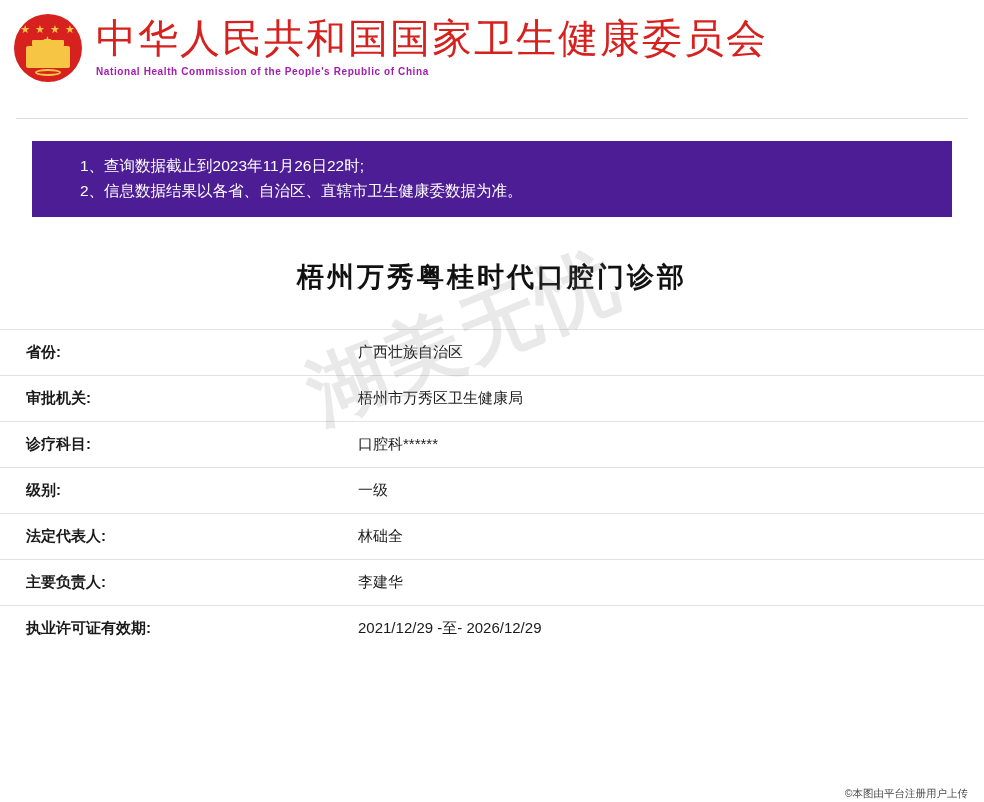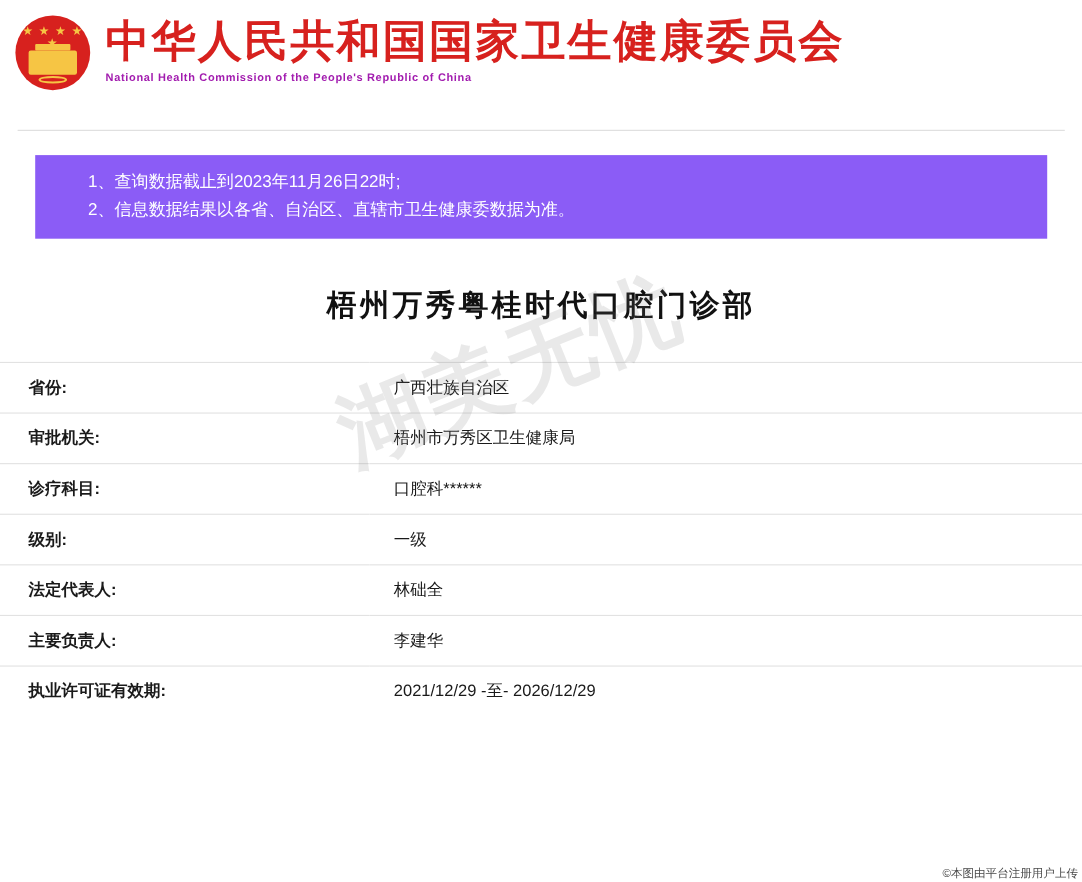--- a/index.html
+++ b/index.html
@@ -76,42 +76,42 @@
     box-sizing: border-box;
   }
   .titles {
     display: flex;
     flex-direction: column;
     justify-content: center;
   }
   .title-cn {
     color: #d7211e;
     font-size: 40px;
-    font-weight: bold;
+    font-weight: normal;
     letter-spacing: 2px;
     line-height: 48px;
     white-space: nowrap;
   }
   .title-en {
     color: #a21caf;
     font-size: 10px;
     font-weight: bold;
     letter-spacing: 0.6px;
     line-height: 20px;
     white-space: nowrap;
   }
   .header-rule {
     border-top: 1px solid #dddddd;
     margin: 22px 16px 0 16px;
   }
 
   
   .notice {
     margin: 22px 32px 0 32px;
-    background: #8b5cf6;
+    background: #4c1d95;
     color: #ffffff;
     padding: 12px 0 14px 0;
     box-sizing: border-box;
   }
   .notice .line {
     font-size: 15.5px;
     line-height: 25px;
     padding-left: 48px;
     white-space: nowrap;
   }
@@ -164,21 +164,21 @@
     font-weight: bold;
     color: rgba(120, 120, 120, 0.16);
     transform: rotate(-22deg);
     white-space: nowrap;
     pointer-events: none;
     z-index: 5;
     letter-spacing: 4px;
   }
   .corner-mark {
     position: absolute;
-    right: 4px;
+    right: 16px;
     bottom: 1px;
     font-size: 10.5px;
     color: #4a4a4a;
     white-space: nowrap;
     z-index: 6;
   }
 </style>
 </head>
 <body>
 

